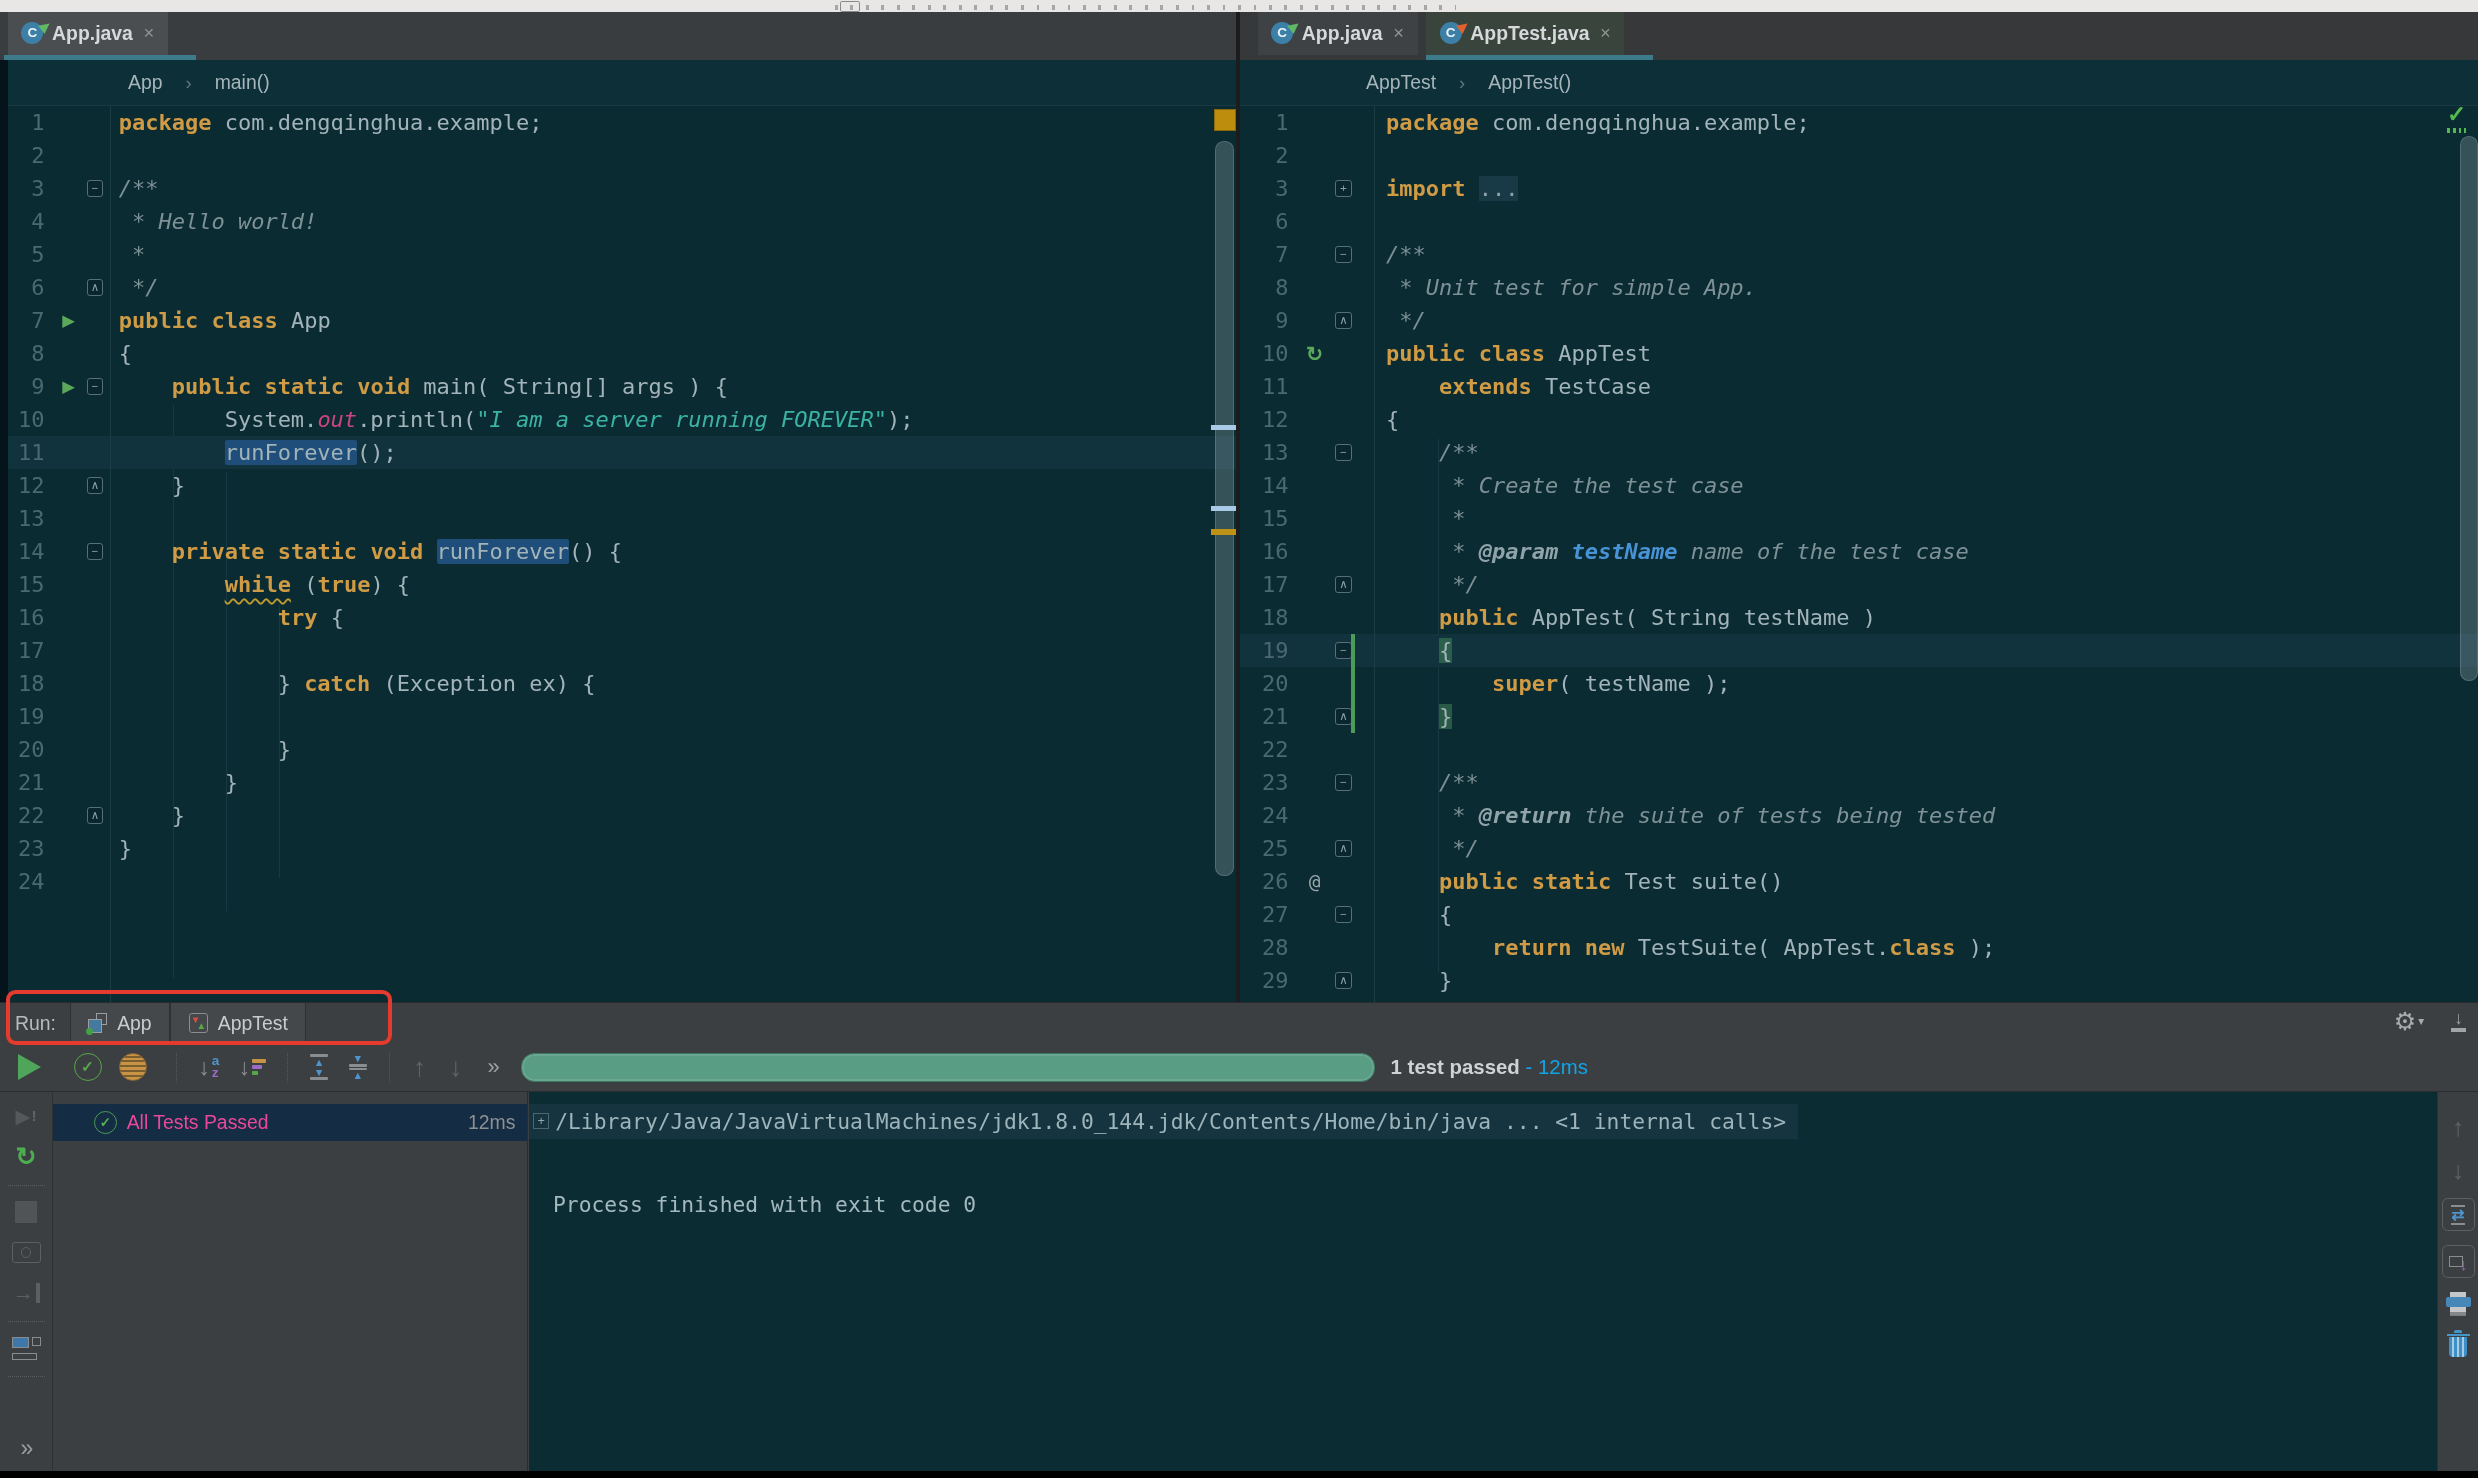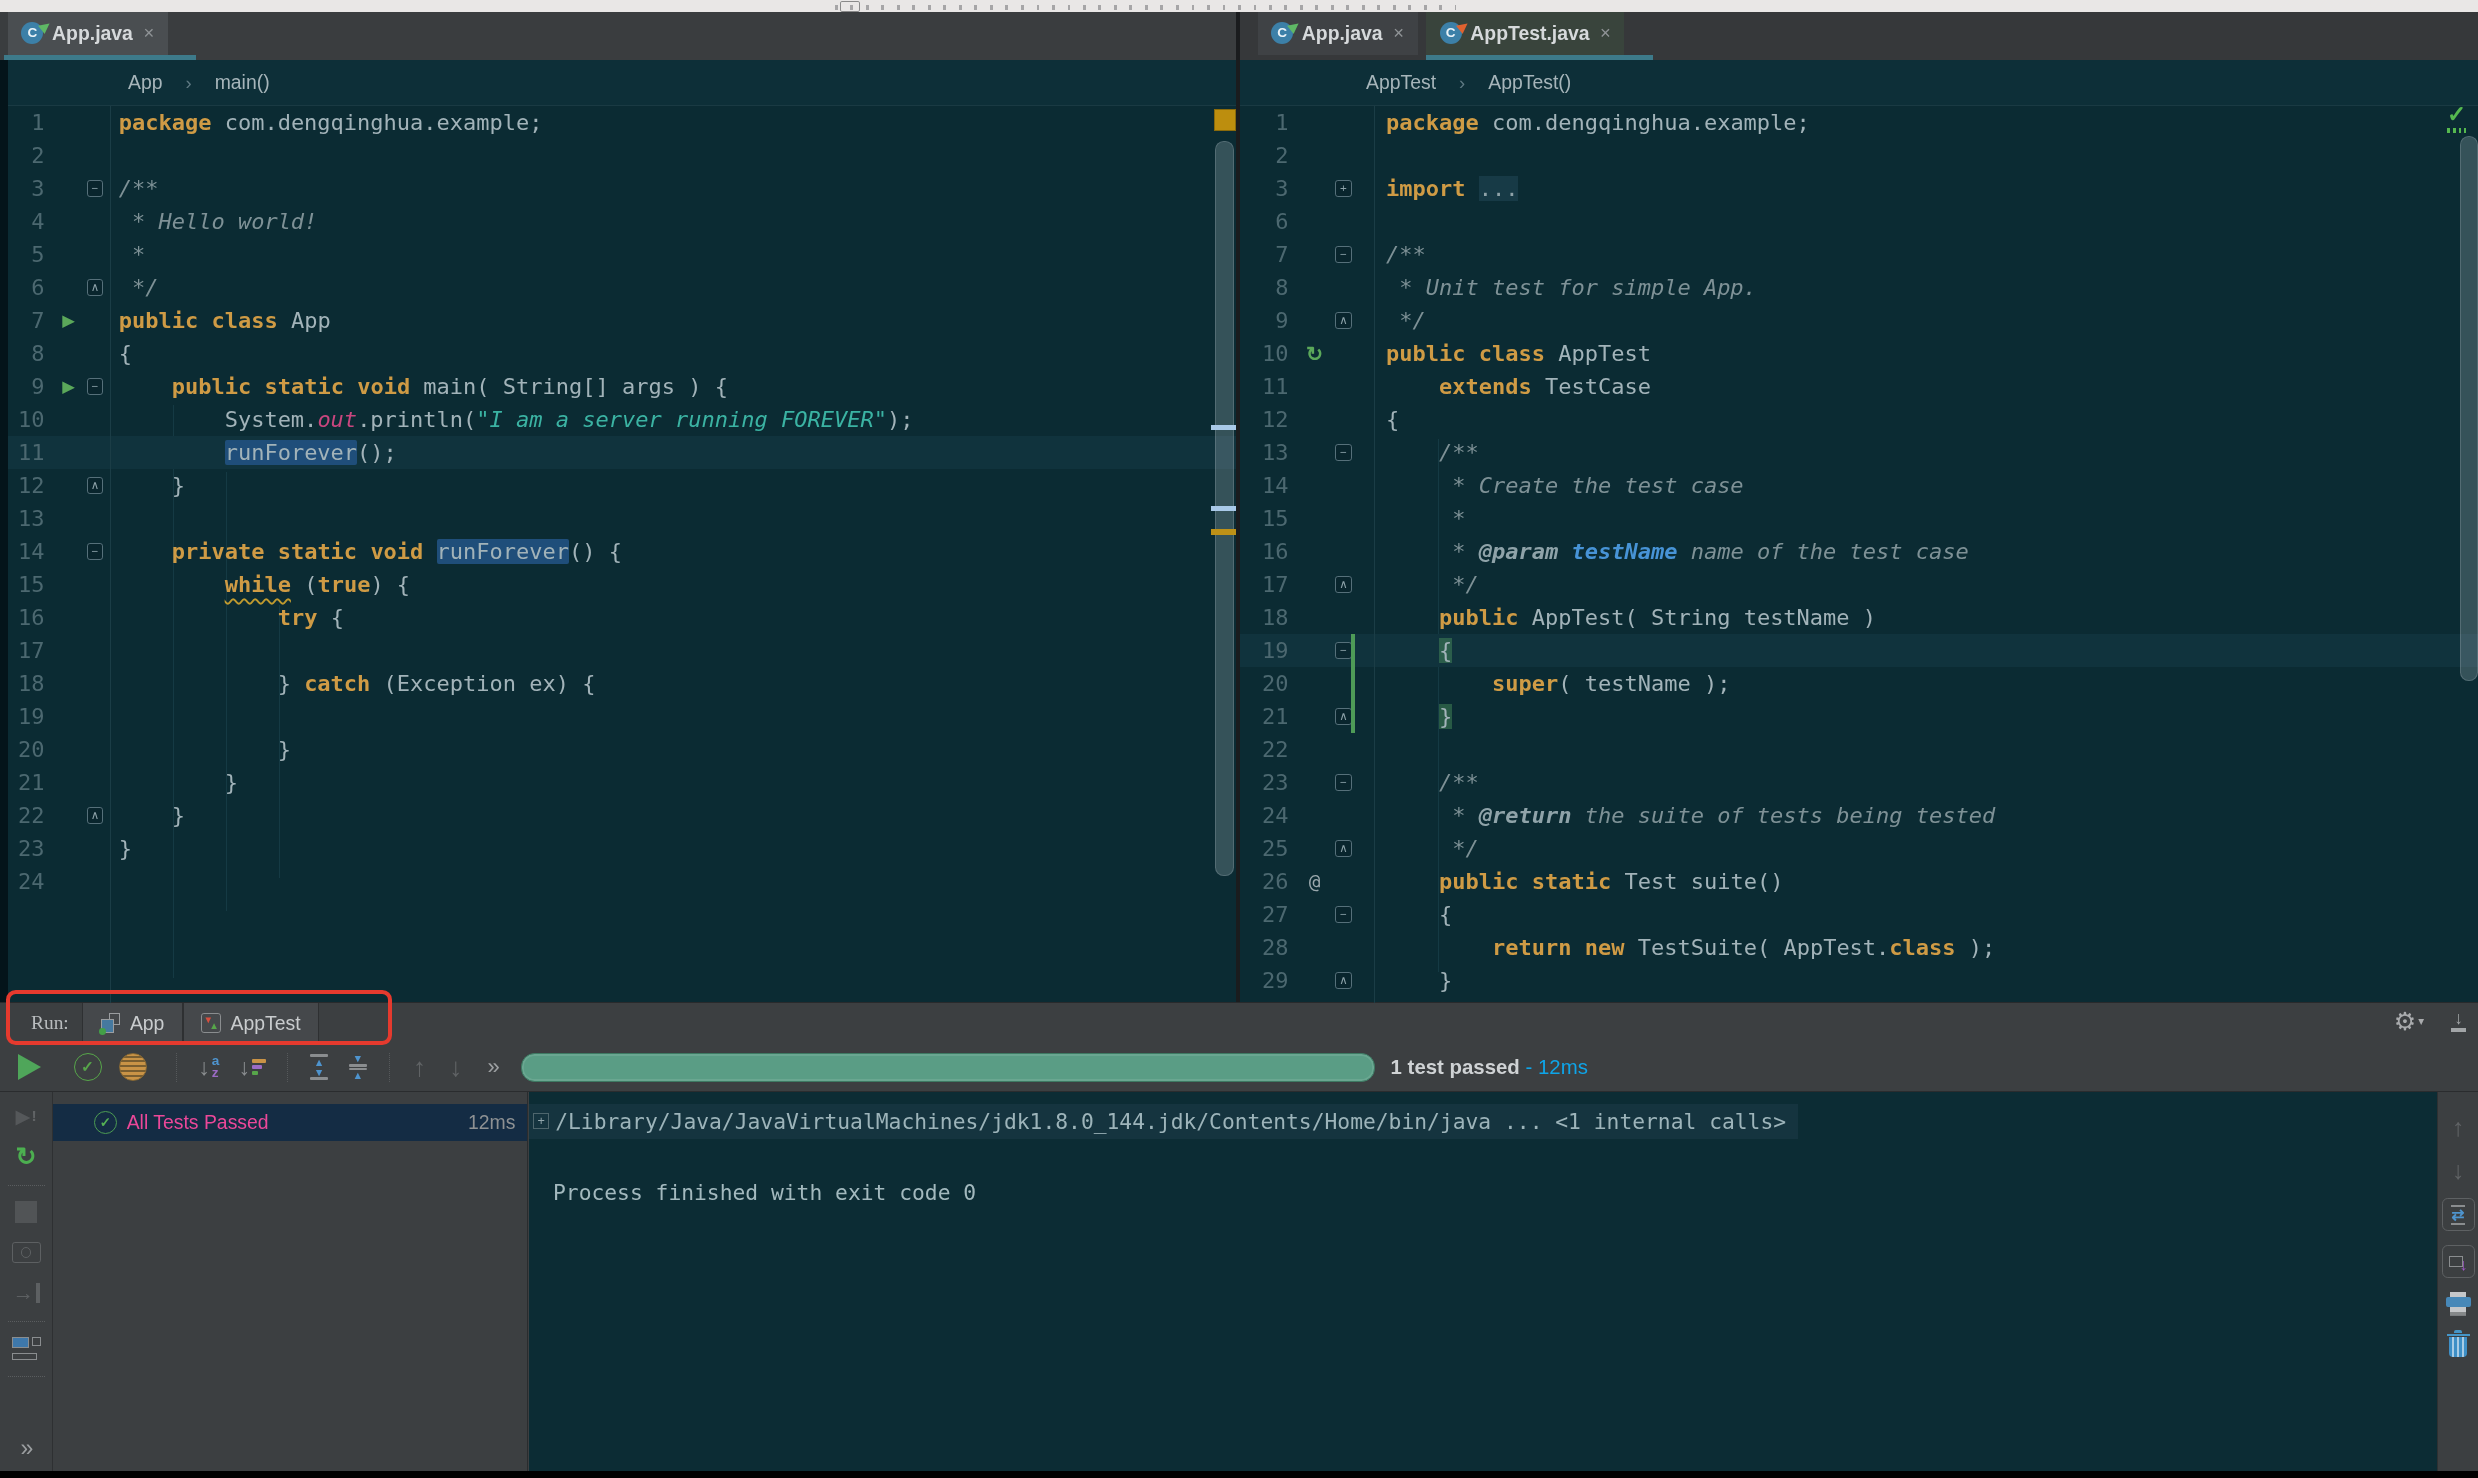--- a/index.html
+++ b/index.html
@@ -69,21 +69,21 @@
   
   .sbthumb{position:absolute;border-radius:8.7px;background:rgba(164,184,190,.28);border:1px solid rgba(190,205,210,.22);z-index:4;}
   .stripe-square{position:absolute;left:1214px;top:109px;width:20.4px;height:20.4px;background:#BD8E0E;border:1px solid #8A6A0B;z-index:5;}
   .stripe-mark{position:absolute;z-index:5;}
   .inspect-ok{position:absolute;left:2447px;top:103px;z-index:5;color:#55B84F;font-size:23px;font-weight:bold;line-height:23px;text-align:center;}
   .inspect-ok .wave{display:block;width:19.4px;height:4.9px;margin:1.9px auto 0;
      background:repeating-linear-gradient(90deg,#55B84F 0 2.9px,transparent 2.9px 5.8px);}
   
   .run-header{position:absolute;left:0;top:1002px;width:2478px;height:41px;background:#3C3F41;border-top:1px solid #282A2C;
       display:flex;align-items:center;box-sizing:border-box;}
-  .run-label{font-size:19.4px;color:#B9BCBE;margin-left:31px;margin-right:13.6px;font-family:Liberation Serif, serif;}
+  .run-label{font-size:19.4px;color:#B9BCBE;margin-left:15px;margin-right:13.6px;}
   .run-tab{height:41px;display:flex;align-items:center;gap:9.7px;padding:0 17.5px;background:#45484B;border-left:1px solid #2E3032;border-right:1px solid #2E3032;}
   .run-tab .lbl{font-size:19.4px;color:#C9CCCE;}
   .rt-icon{position:relative;width:19.4px;height:19.4px;flex:none;}
   .rt-icon .sq-back{position:absolute;right:0;top:0;width:9.7px;height:9.7px;border:1.9px solid #9A9DA0;}
   .rt-icon .sq-front{position:absolute;left:0;bottom:0;width:11.6px;height:11.6px;border:1.9px solid #9A9DA0;background:#46799F;}
   .rt-icon .dot{position:absolute;left:-1.9px;bottom:-1.9px;width:6.8px;height:6.8px;border-radius:50%;background:#43A047;}
   .rt-icon.junit{border:1.9px solid #8A8D8F;border-radius:2.9px;width:17.5px;height:17.5px;}
   .rt-icon.junit .tr{position:absolute;font-size:9.7px;line-height:9.7px;}
   .rt-icon.junit .tr.red{color:#D64F3F;left:1px;top:1px;}
   .rt-icon.junit .tr.grn{color:#57A64A;right:1px;bottom:1px;}
@@ -142,21 +142,21 @@
   .chk-icon{width:23px;height:23px;border-radius:50%;border:1.9px solid #4C9B53;color:#55B154;font-size:13.6px;font-weight:bold;
             display:flex;align-items:center;justify-content:center;margin-left:41px;margin-right:9.7px;flex:none;box-sizing:border-box;}
   .tree-label{font-size:19.4px;color:#ec4899;}
   .tree-time{margin-left:auto;margin-right:11.6px;font-size:19.4px;color:#8E9193;}
   .console-pane{position:absolute;left:529px;top:0;width:1909px;height:380px;background:#0C2C34;padding-top:11.6px;box-sizing:border-box;
       font:21.3px/35px "DejaVu Sans Mono",monospace;color:#9DB4BA;}
   .console-line{display:flex;align-items:center;height:35px;}
   .console-line.hl{width:max-content;background:#15343F;padding:0 11.6px 0 3.9px;}
   .cfold{width:16.5px;height:16.5px;border:1px solid #4E666D;color:#93A7AD;font:12.6px/14.6px "Liberation Sans",sans-serif;
          display:inline-flex;align-items:center;justify-content:center;margin-right:5.8px;flex:none;box-sizing:border-box;}
-  .console-line.l2{margin-top:36px;padding-left:24px;color:#A3B9BE;}
+  .console-line.l2{margin-top:48px;padding-left:24px;color:#A3B9BE;}
   .right-strip{position:absolute;right:0;top:0;width:41px;height:380px;background:#3C3F41;border-left:1px solid #2E3032;
       display:flex;flex-direction:column;align-items:center;padding-top:21.3px;box-sizing:border-box;}
   .rs-i{margin-bottom:13.6px;display:flex;align-items:center;justify-content:center;}
   .rs-ar{font-size:25px;font-weight:bold;color:#606365;}
   .boxed{width:33px;height:33px;border:1.9px solid #5E6163;border-radius:5.8px;box-sizing:border-box;display:flex;flex-direction:column;align-items:center;justify-content:center;}
   .boxed .dash{width:13.6px;height:1.9px;background:#8A8D8F;margin:1px 0;}
   .boxed .blue{color:#4E94CE;font-size:15.5px;font-weight:bold;line-height:13.6px;}
   .boxed.se{flex-direction:row;}
   .boxed.se .win{width:12.6px;height:9.7px;border:1.9px solid #8A8D8F;}
   .boxed.se .pd{color:#A058C8;font-size:16.5px;font-weight:bold;margin-left:-3.9px;margin-top:5.8px;}

